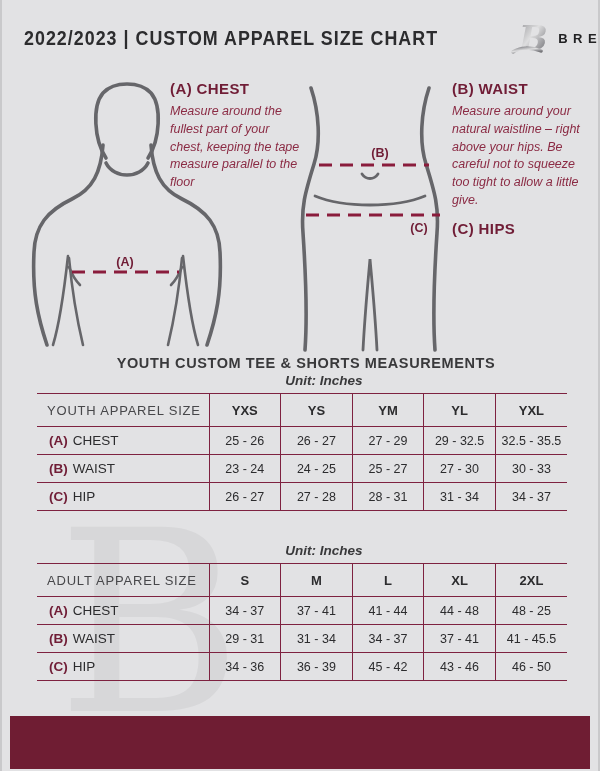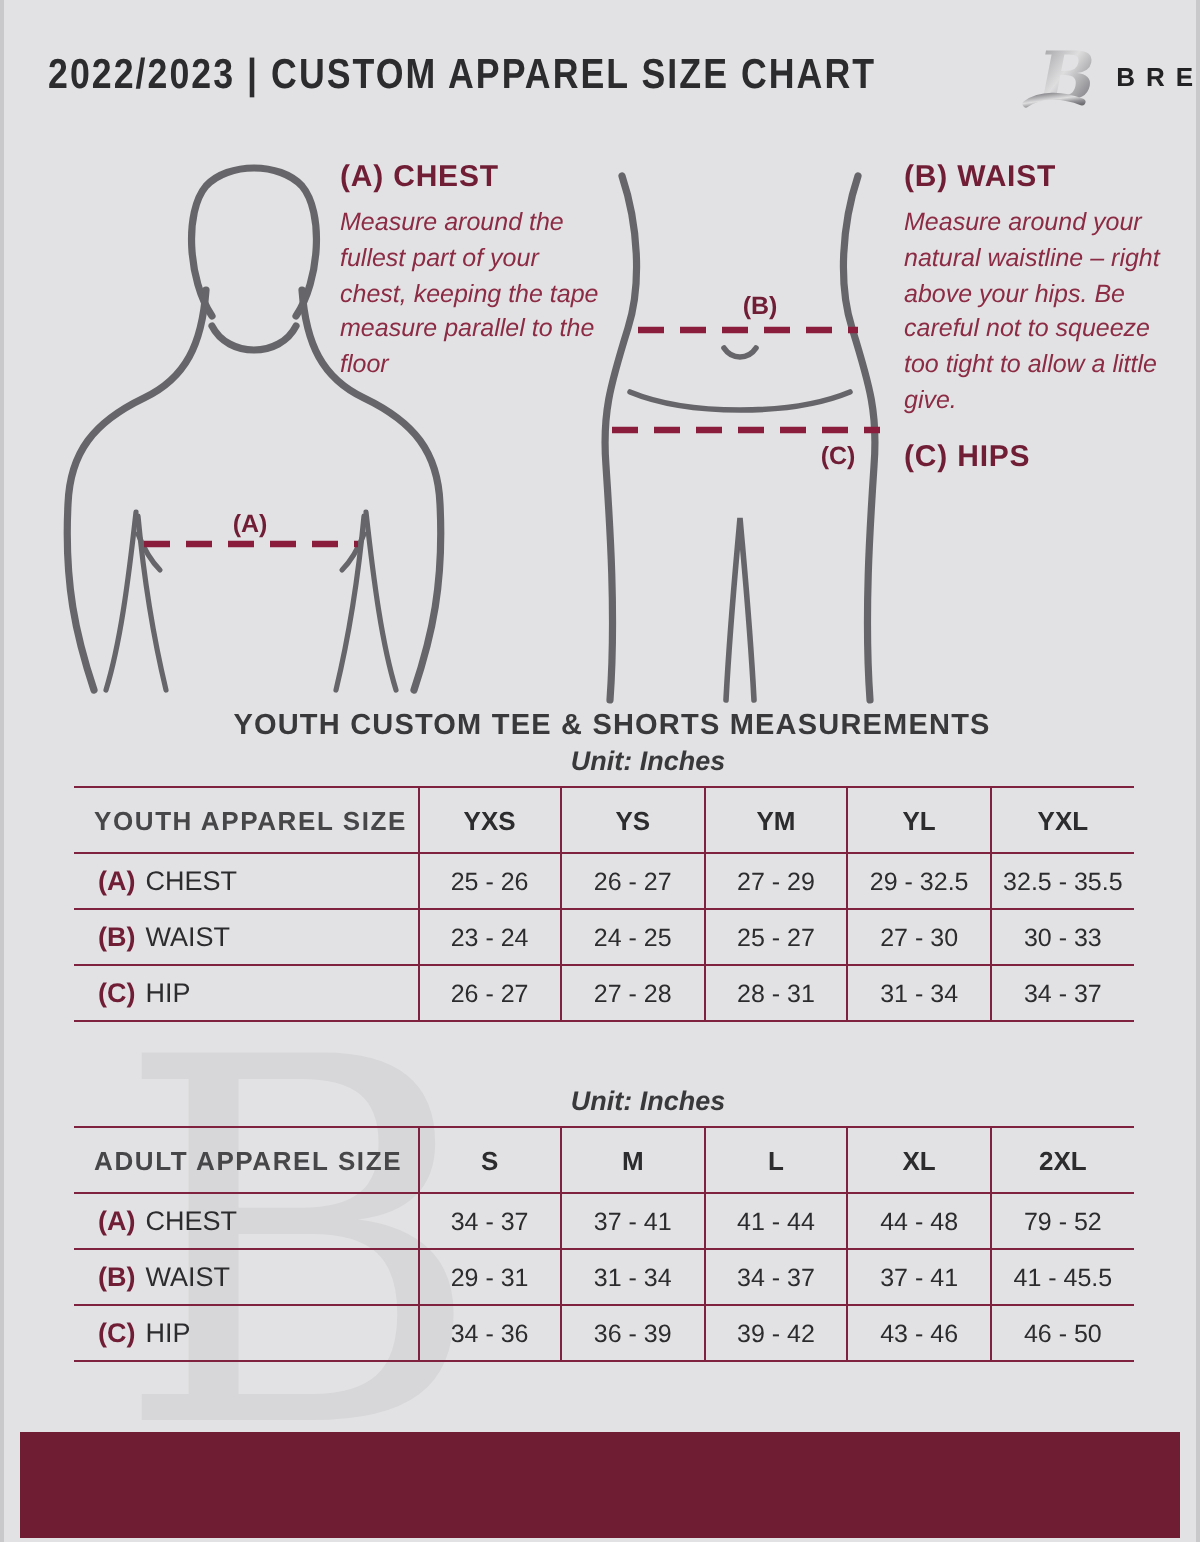--- a/index.html
+++ b/index.html
@@ -139,21 +139,21 @@
     vertical-align: middle;
     background: transparent;
   }
   .size-table th:first-child, .size-table td:first-child { border-left: none; }
   .size-table thead tr { height: 33px; }
   .size-table tbody tr { height: 28px; }
   .size-header-label {
     text-align: left !important;
     padding-left: 10px;
     font-size: 13px;
-    font-weight: bold;
+    font-weight: normal;
     letter-spacing: 0.8px;
     color: #47474a;
   }
   .size-col-header {
     font-size: 13px;
     font-weight: bold;
     color: #2c2c2e;
   }
   .row-label-cell {
     text-align: left !important;
@@ -322,35 +322,35 @@
         <th class="size-col-header">2XL</th>
       </tr>
     </thead>
     <tbody>
       <tr>
         <td class="row-label-cell"><span class="row-prefix">(A)</span><span>CHEST</span></td>
         <td class="value-cell">34 - 37</td>
         <td class="value-cell">37 - 41</td>
         <td class="value-cell">41 - 44</td>
         <td class="value-cell">44 - 48</td>
-        <td class="value-cell">79 - 52</td>
+        <td class="value-cell">48 - 25</td>
       </tr>
       <tr>
         <td class="row-label-cell"><span class="row-prefix">(B)</span><span>WAIST</span></td>
         <td class="value-cell">29 - 31</td>
         <td class="value-cell">31 - 34</td>
         <td class="value-cell">34 - 37</td>
         <td class="value-cell">37 - 41</td>
         <td class="value-cell">41 - 45.5</td>
       </tr>
       <tr>
         <td class="row-label-cell"><span class="row-prefix">(C)</span><span>HIP</span></td>
         <td class="value-cell">34 - 36</td>
         <td class="value-cell">36 - 39</td>
-        <td class="value-cell">39 - 42</td>
+        <td class="value-cell">45 - 42</td>
         <td class="value-cell">43 - 46</td>
         <td class="value-cell">46 - 50</td>
       </tr>
     </tbody>
   </table>
 
   <div class="footer-bar"></div>
 </div>
 
 </body></html>

